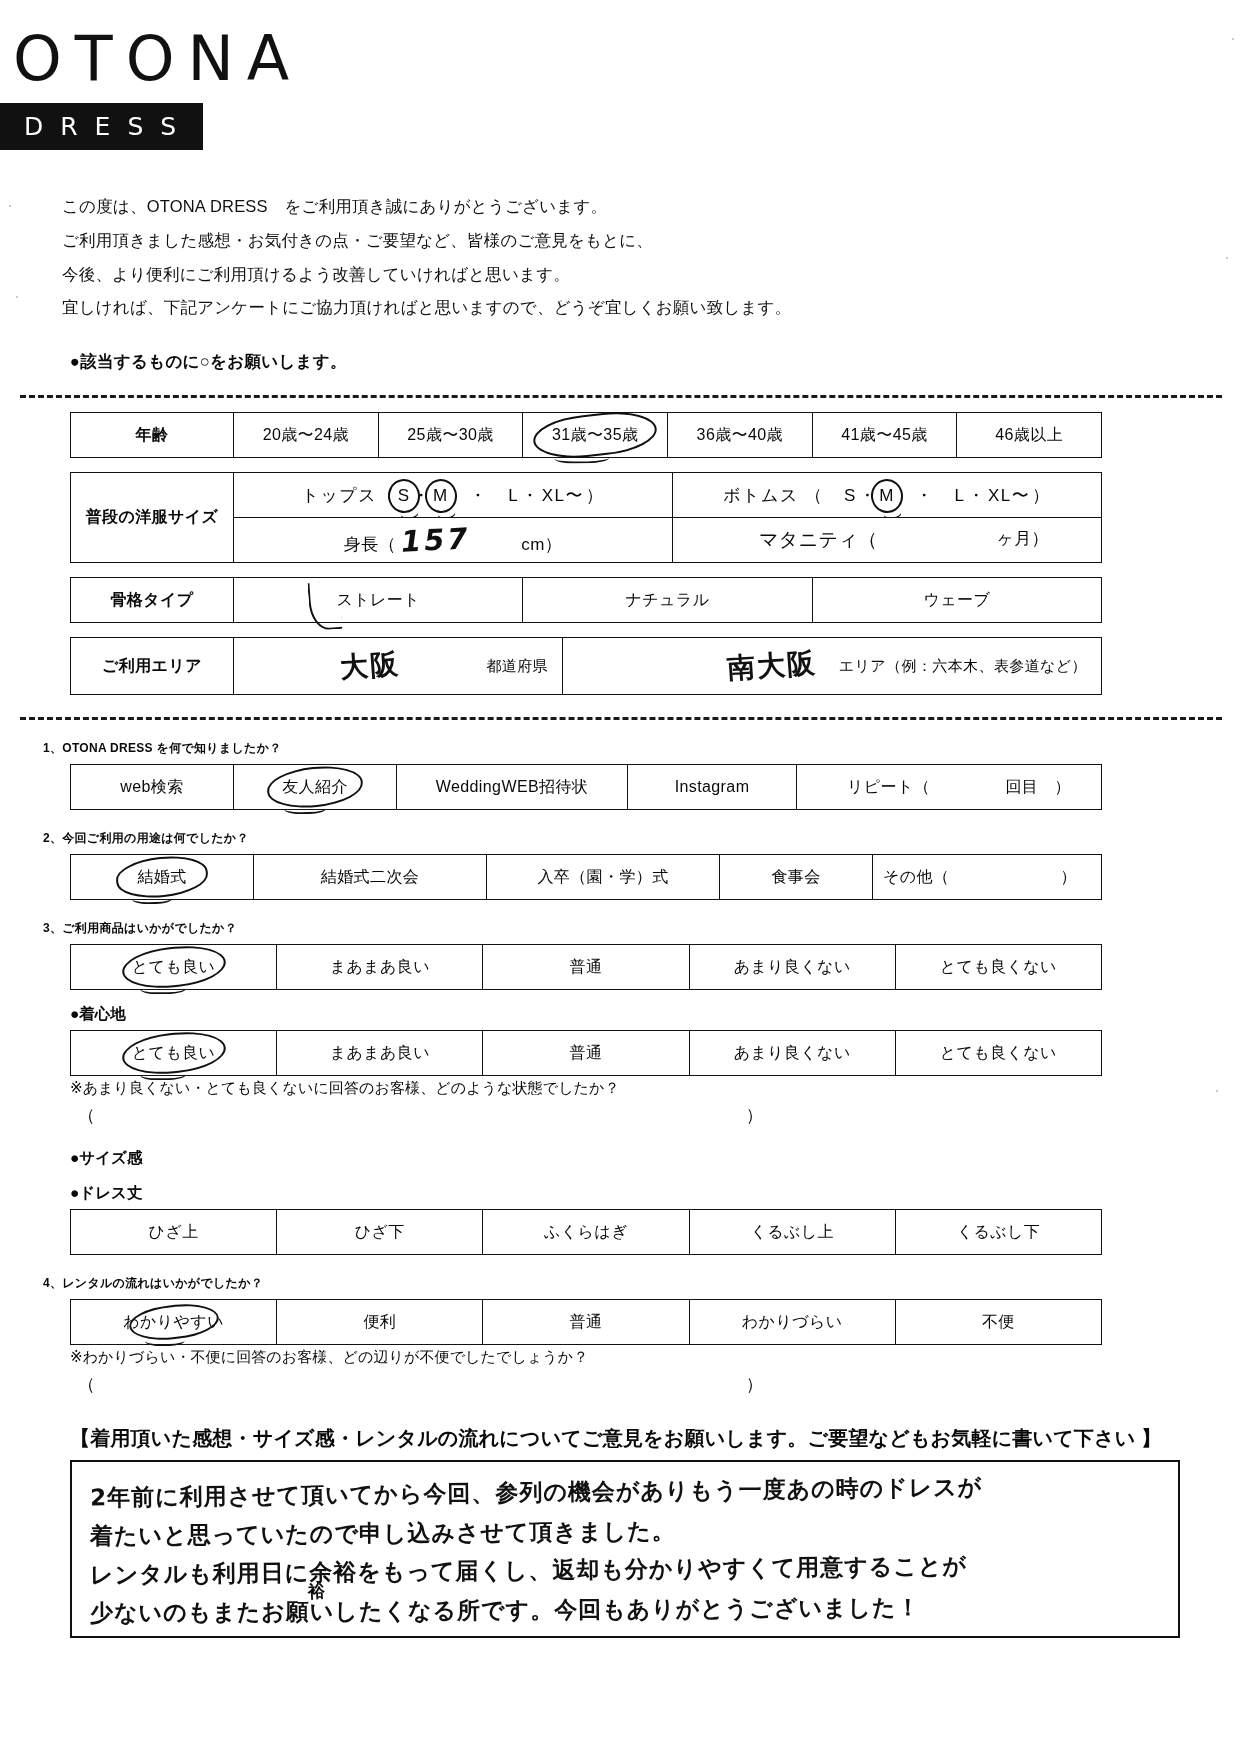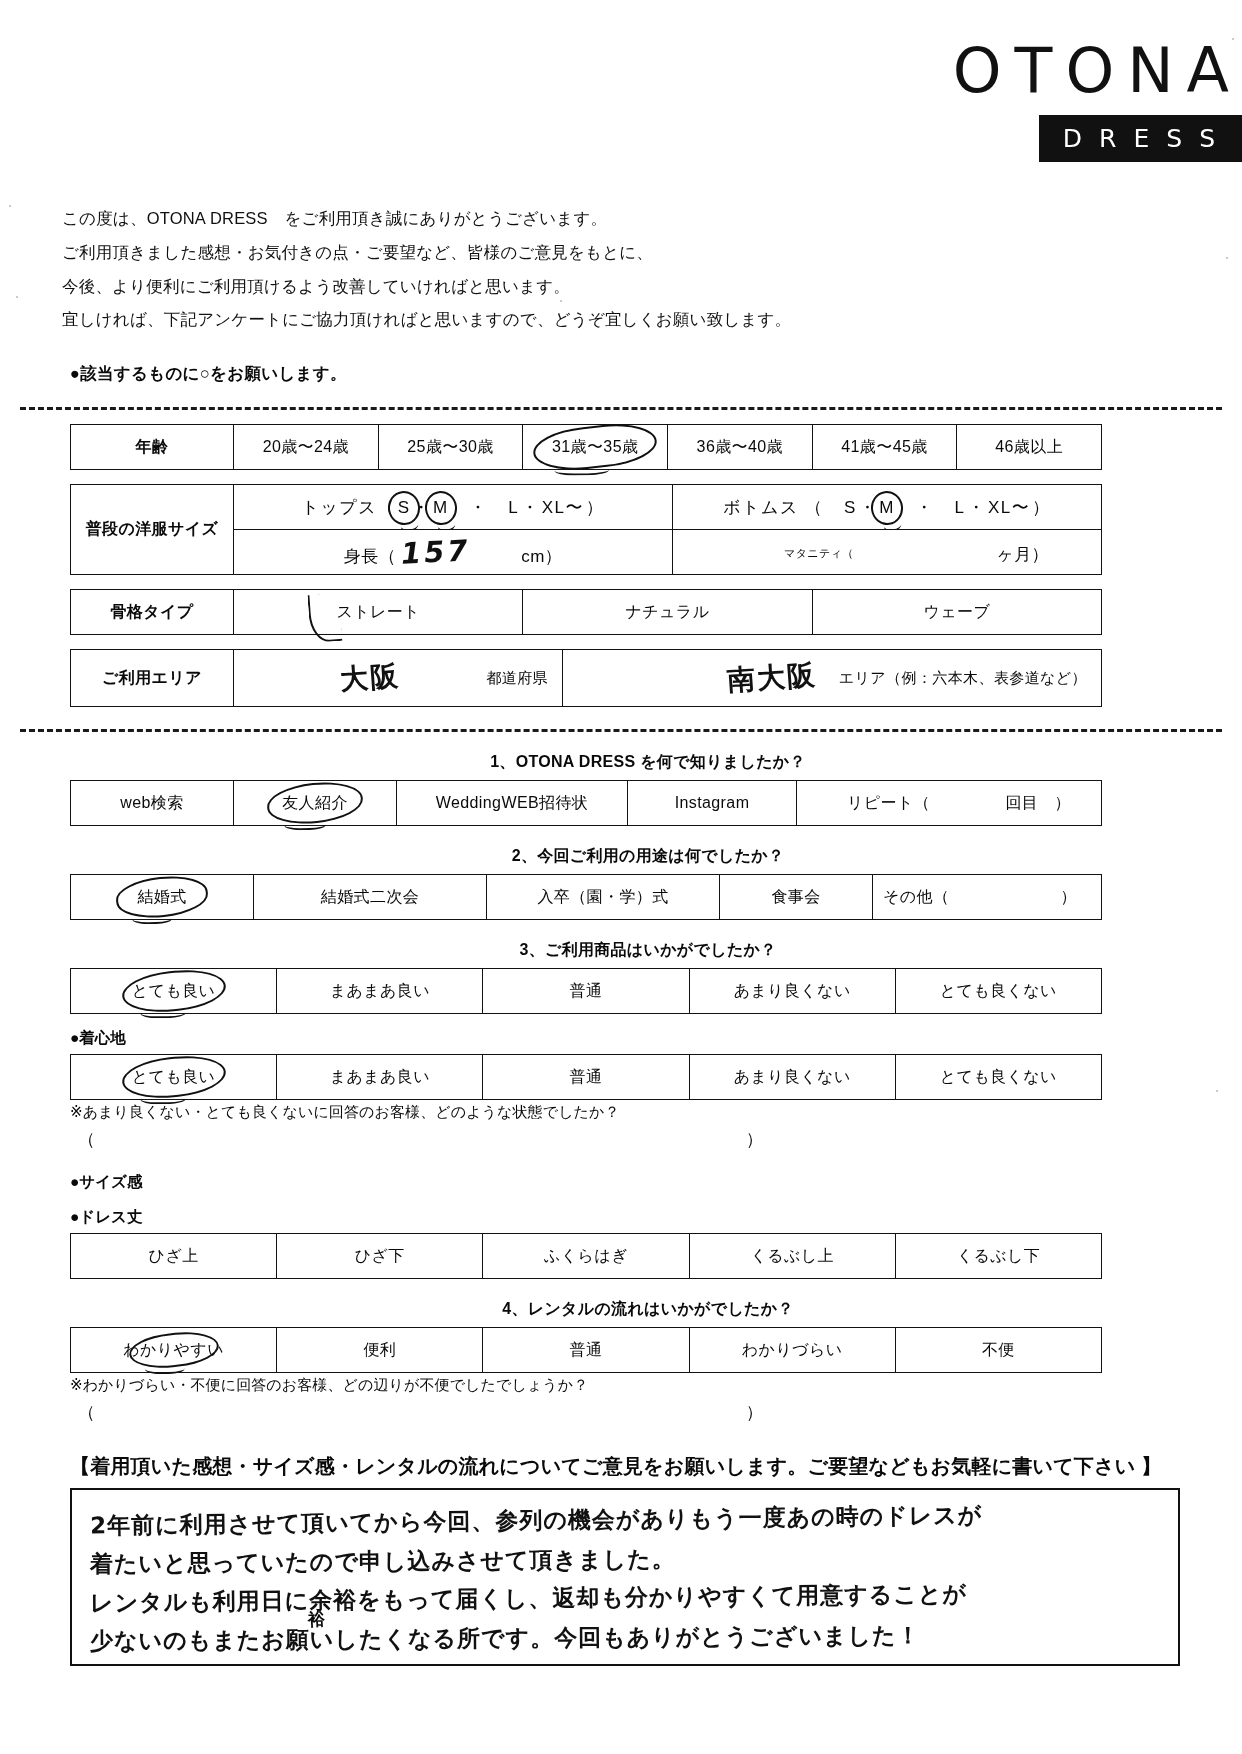--- a/index.html
+++ b/index.html
@@ -19,22 +19,22 @@
   .page {
     position: relative;
     width: 1242px;
     height: 1754px;
     padding: 0;
     box-sizing: border-box;
   }
 
   
   .logo-block {
-    text-align: right;
-    padding-top: 40px;
+    text-align: left;
+    padding-top: 28px;
   }
   .logo-word {
     font-size: 62px;
     letter-spacing: 13px;
     font-weight: 400;
     font-family: "DejaVu Sans", sans-serif;
     color: #111;
     line-height: 1.0;
     padding-left: 13px;
   }
@@ -60,25 +60,24 @@
   .intro div { white-space: pre; }
 
   
   .bullet-head {
     margin: 26px 0 10px 70px;
     font-size: 16.5px;
     font-weight: bold;
     letter-spacing: 0.3px;
   }
   .q-head {
-    margin: 20px 0 7px 54px;
-    font-size: 16px;
+    margin: 20px 0 7px 43px;
+    font-size: 12px;
     font-weight: bold;
     letter-spacing: 0.3px;
-    text-align: center;
   }
   .sub-head {
     margin: 14px 0 5px 70px;
     font-size: 15.5px;
     font-weight: bold;
   }
   .note-line {
     margin: 3px 12px 0 70px;
     font-size: 15px;
     letter-spacing: 0.1px;
@@ -324,21 +323,21 @@
         </span>
       </td>
     </tr>
     <tr>
       <td>
         <span style="font-size:17px;">身長（</span>
         <span class="hw-val">157</span>
         <span style="font-size:17px;margin-left:46px;">cm）</span>
       </td>
       <td class="lft">
-        <span style="font-size:11px;margin-left:101px;">マタニティ（</span>
+        <span style="font-size:19px;margin-left:76px;">マタニティ（</span>
         <span class="hw-val"></span>
         <span style="font-size:17px;position:absolute;right:52px;">ヶ月）</span>
       </td>
     </tr>
   </tbody>
     </table>
 
   <div class="gap-sm"></div>
 
   <table class="form">

